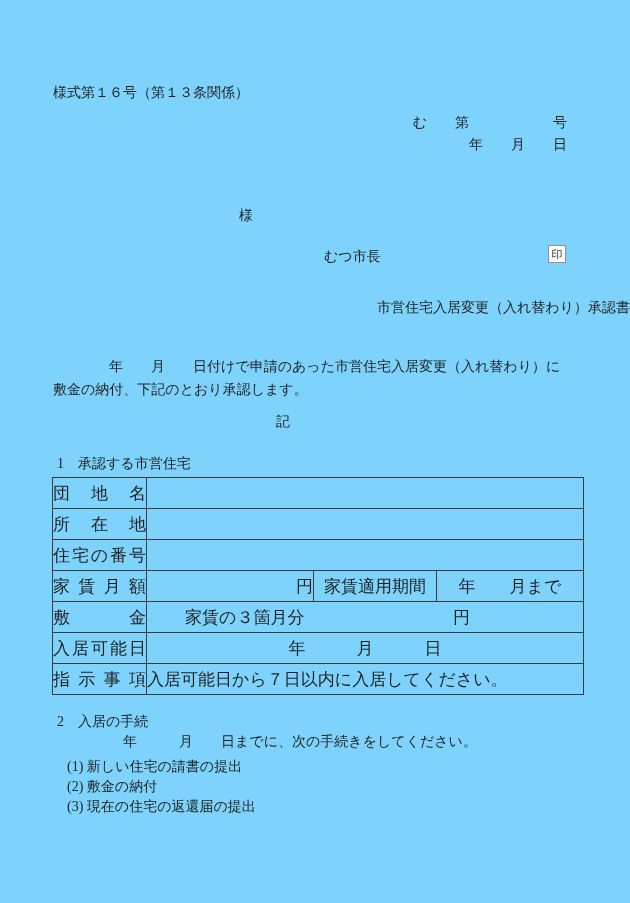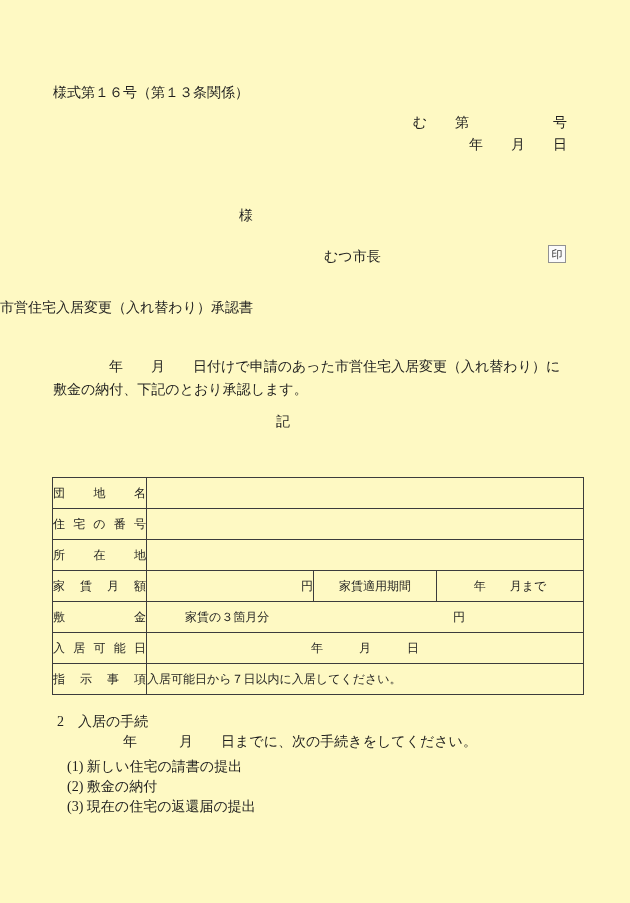--- a/index.html
+++ b/index.html
@@ -5,21 +5,21 @@
   html, body {
     margin: 0;
     padding: 0;
     background: #e8e8e8;
   }
   .sheet {
     position: relative;
     width: 630px;
     height: 903px;
     margin: 0 auto;
-    background: #fef9c3;
+    background: #7dd3fc;
     color: #1f1f1f;
     font-family: "Liberation Serif", "DejaVu Serif", serif;
     font-size: 14px;
     overflow: hidden;
   }
   .abs { position: absolute; white-space: nowrap; }
 
   .form-number { left: 53px; top: 84px; }
 
   .docnum-block {
@@ -38,21 +38,21 @@
     line-height: 16px;
     text-align: center;
     font-size: 11px;
     color: #3a3a3a;
     border: 1px solid #929292;
     background: #fbfbfb;
   }
 
   .doc-title {
     left: 0; top: 299px; width: 630px;
-    text-align: left;
+    text-align: right;
     white-space: nowrap;
   }
 
   .body-para {
     left: 53px; top: 355px;
     line-height: 23px;
   }
 
   .record-marker {
     left: 0; top: 413px; width: 566px;
@@ -68,21 +68,21 @@
     line-height: 20px;
   }
   .proc-list div { white-space: nowrap; }
 
   table.approval {
     position: absolute;
     left: 52px; top: 477px;
     width: 531px;
     border-collapse: collapse;
     table-layout: fixed;
-    font-size: 12px;
+    font-size: 17px;
   }
   table.approval td {
     border: 1px solid #3c3c3c;
     height: 30px;
     padding: 0;
     vertical-align: middle;
     overflow: hidden;
   }
   td.lbl-cell { padding: 0 13px; }
   .just {
@@ -117,44 +117,45 @@
 
   <div class="abs doc-title">市営住宅入居変更（入れ替わり）承認書</div>
 
   <div class="abs body-para">
     <div>　　　　年　　月　　日付けで申請のあった市営住宅入居変更（入れ替わり）に</div>
     <div>敷金の納付、下記のとおり承認します。</div>
   </div>
 
   <div class="abs record-marker">記</div>
 
+  <div class="abs sec1-heading">1　承認する市営住宅</div>
 
   <table class="approval">
     <colgroup>
       <col style="width:94px">
       <col style="width:167px">
       <col style="width:123px">
       <col style="width:147px">
     </colgroup>
     <tbody>
         <tr>
       <td class="lbl-cell">
         <div class="just">団地名</div>
       </td>
       <td colspan="3"></td>
     </tr>
     <tr>
       <td class="lbl-cell">
-        <div class="just">住宅の番号</div>
+        <div class="just">所在地</div>
       </td>
       <td colspan="3"></td>
     </tr>
     <tr>
       <td class="lbl-cell">
-        <div class="just">所在地</div>
+        <div class="just">住宅の番号</div>
       </td>
       <td colspan="3"></td>
     </tr>
     <tr>
       <td class="lbl-cell">
         <div class="just">家賃月額</div>
       </td>
       <td class="cell-right">円</td>
       <td class="cell-center">家賃適用期間</td>
       <td class="period-val">年　　月まで</td>

